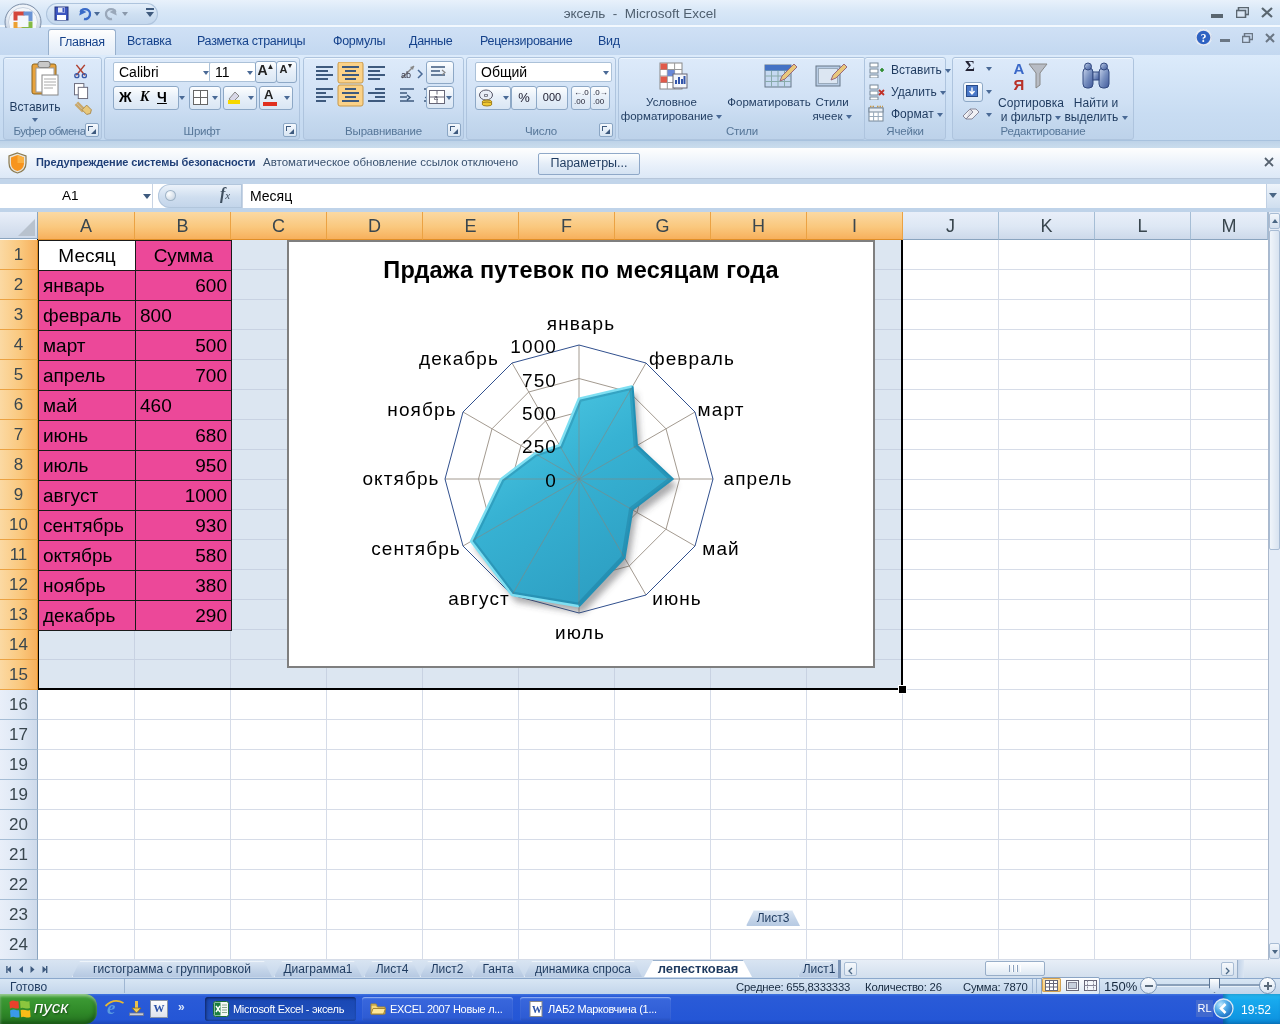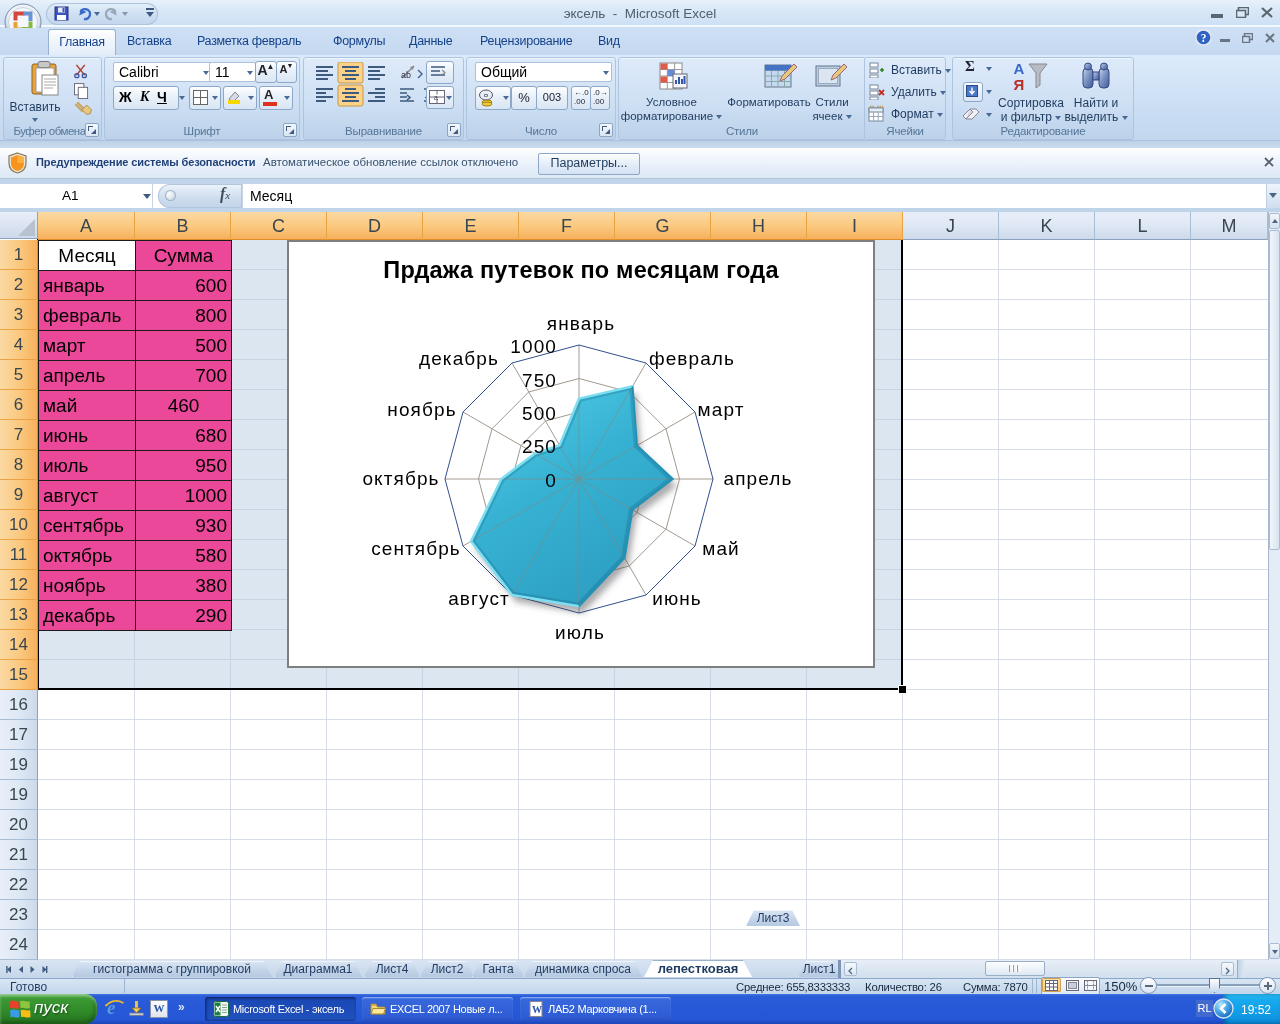--- a/index.html
+++ b/index.html
@@ -104,21 +104,21 @@
 <rect x="2.5" y="0.5" width="10" height="7" fill="none" stroke="#5a6670" stroke-width="1.6"></rect>
 <rect x="0.5" y="3.5" width="9" height="7" fill="#dce8f6" stroke="#5a6670" stroke-width="1.6"></rect>
 </svg>
 <svg class="abs" style="left:1261px;top:7px" width="12" height="11" viewBox="0 0 12 11">
 <path d="M1 1 L11 10 M11 1 L1 10" stroke="#5a6670" stroke-width="2.2"></path>
 </svg>
 <div class="abs" id="tabrow"></div>
 
 <div class="abs" id="activetab">Главная</div>
 <div class="tabt" style="left:127px">Вставка</div>
-<div class="tabt" style="left:197px">Разметка февраль</div>
+<div class="tabt" style="left:197px">Разметка страницы</div>
 <div class="tabt" style="left:333px">Формулы</div>
 <div class="tabt" style="left:409px">Данные</div>
 <div class="tabt" style="left:480px">Рецензирование</div>
 <div class="tabt" style="left:598px">Вид</div>
 
 <svg class="abs" style="left:1195px;top:29px" width="17" height="17" viewBox="0 0 17 17">
 <circle cx="8.5" cy="8.5" r="7.6" fill="#2f62c2" stroke="#1a3a80" stroke-width="0.8"></circle>
 <circle cx="8.5" cy="8.5" r="7.6" fill="none" stroke="#fff" stroke-width="1.6" stroke-opacity="0.85"></circle>
 <text x="8.5" y="12.6" text-anchor="middle" font-size="11.5" font-weight="bold" fill="#fff" font-family="Liberation Serif,serif">?</text>
 </svg>
@@ -241,21 +241,21 @@
  <div class="rbtn" style="left:8px;top:28px;width:34px;height:22px;">
   <svg style="position:absolute;left:2px;top:2px" width="18" height="18" viewBox="0 0 18 18">
    <ellipse cx="8" cy="6" rx="6.5" ry="5" fill="#e8edf6" stroke="#556"></ellipse>
    <text x="8" y="9" text-anchor="middle" font-size="8" fill="#334">¤</text>
    <ellipse cx="9" cy="13" rx="5" ry="2" fill="#f0c830" stroke="#a08020"></ellipse>
    <ellipse cx="9" cy="15" rx="5" ry="2" fill="#f0c830" stroke="#a08020"></ellipse>
   </svg>
   <span class="dar" style="position:absolute;right:1px;top:9px"></span>
  </div>
  <div class="rbtn" style="left:44px;top:28px;width:24px;height:22px;text-align:center;font-size:13px;line-height:21px;color:#223;">%</div>
- <div class="rbtn" style="left:69px;top:28px;width:30px;height:22px;text-align:center;font-size:11px;line-height:21px;color:#223;">003</div>
+ <div class="rbtn" style="left:69px;top:28px;width:30px;height:22px;text-align:center;font-size:11px;line-height:21px;color:#223;">000</div>
  <div class="rbtn" style="left:104px;top:28px;width:18px;height:22px;font-size:8px;color:#223;">
       <span style="position:absolute;left:2px;top:1px">←.0</span>
       <span style="position:absolute;left:2px;top:10px">.00</span>
     </div>
  <div class="rbtn" style="left:123px;top:28px;width:18px;height:22px;font-size:8px;color:#223;">
       <span style="position:absolute;left:2px;top:1px">.0→</span>
       <span style="position:absolute;left:2px;top:10px">.00</span>
     </div>
 </div>
 <div class="grp" style="left:618px;width:246px">
@@ -428,33 +428,33 @@
       <tr>
         <td style="width:97px;text-align:center;background:#fff">Месяц</td>
         <td style="width:96px;text-align:center">Сумма</td>
       </tr>
 <tr>
         <td>январь</td>
         <td style="text-align:right">600</td>
       </tr>
 <tr>
         <td>февраль</td>
-        <td style="text-align:right">800</td>
+        <td style="">800</td>
       </tr>
 <tr>
         <td>март</td>
         <td style="text-align:right">500</td>
       </tr>
 <tr>
         <td>апрель</td>
         <td style="text-align:right">700</td>
       </tr>
 <tr>
         <td>май</td>
-        <td style="text-align:center">460</td>
+        <td style="text-align:left">460</td>
       </tr>
 <tr>
         <td>июнь</td>
         <td style="text-align:right">680</td>
       </tr>
 <tr>
         <td>июль</td>
         <td style="text-align:right">950</td>
       </tr>
 <tr>

